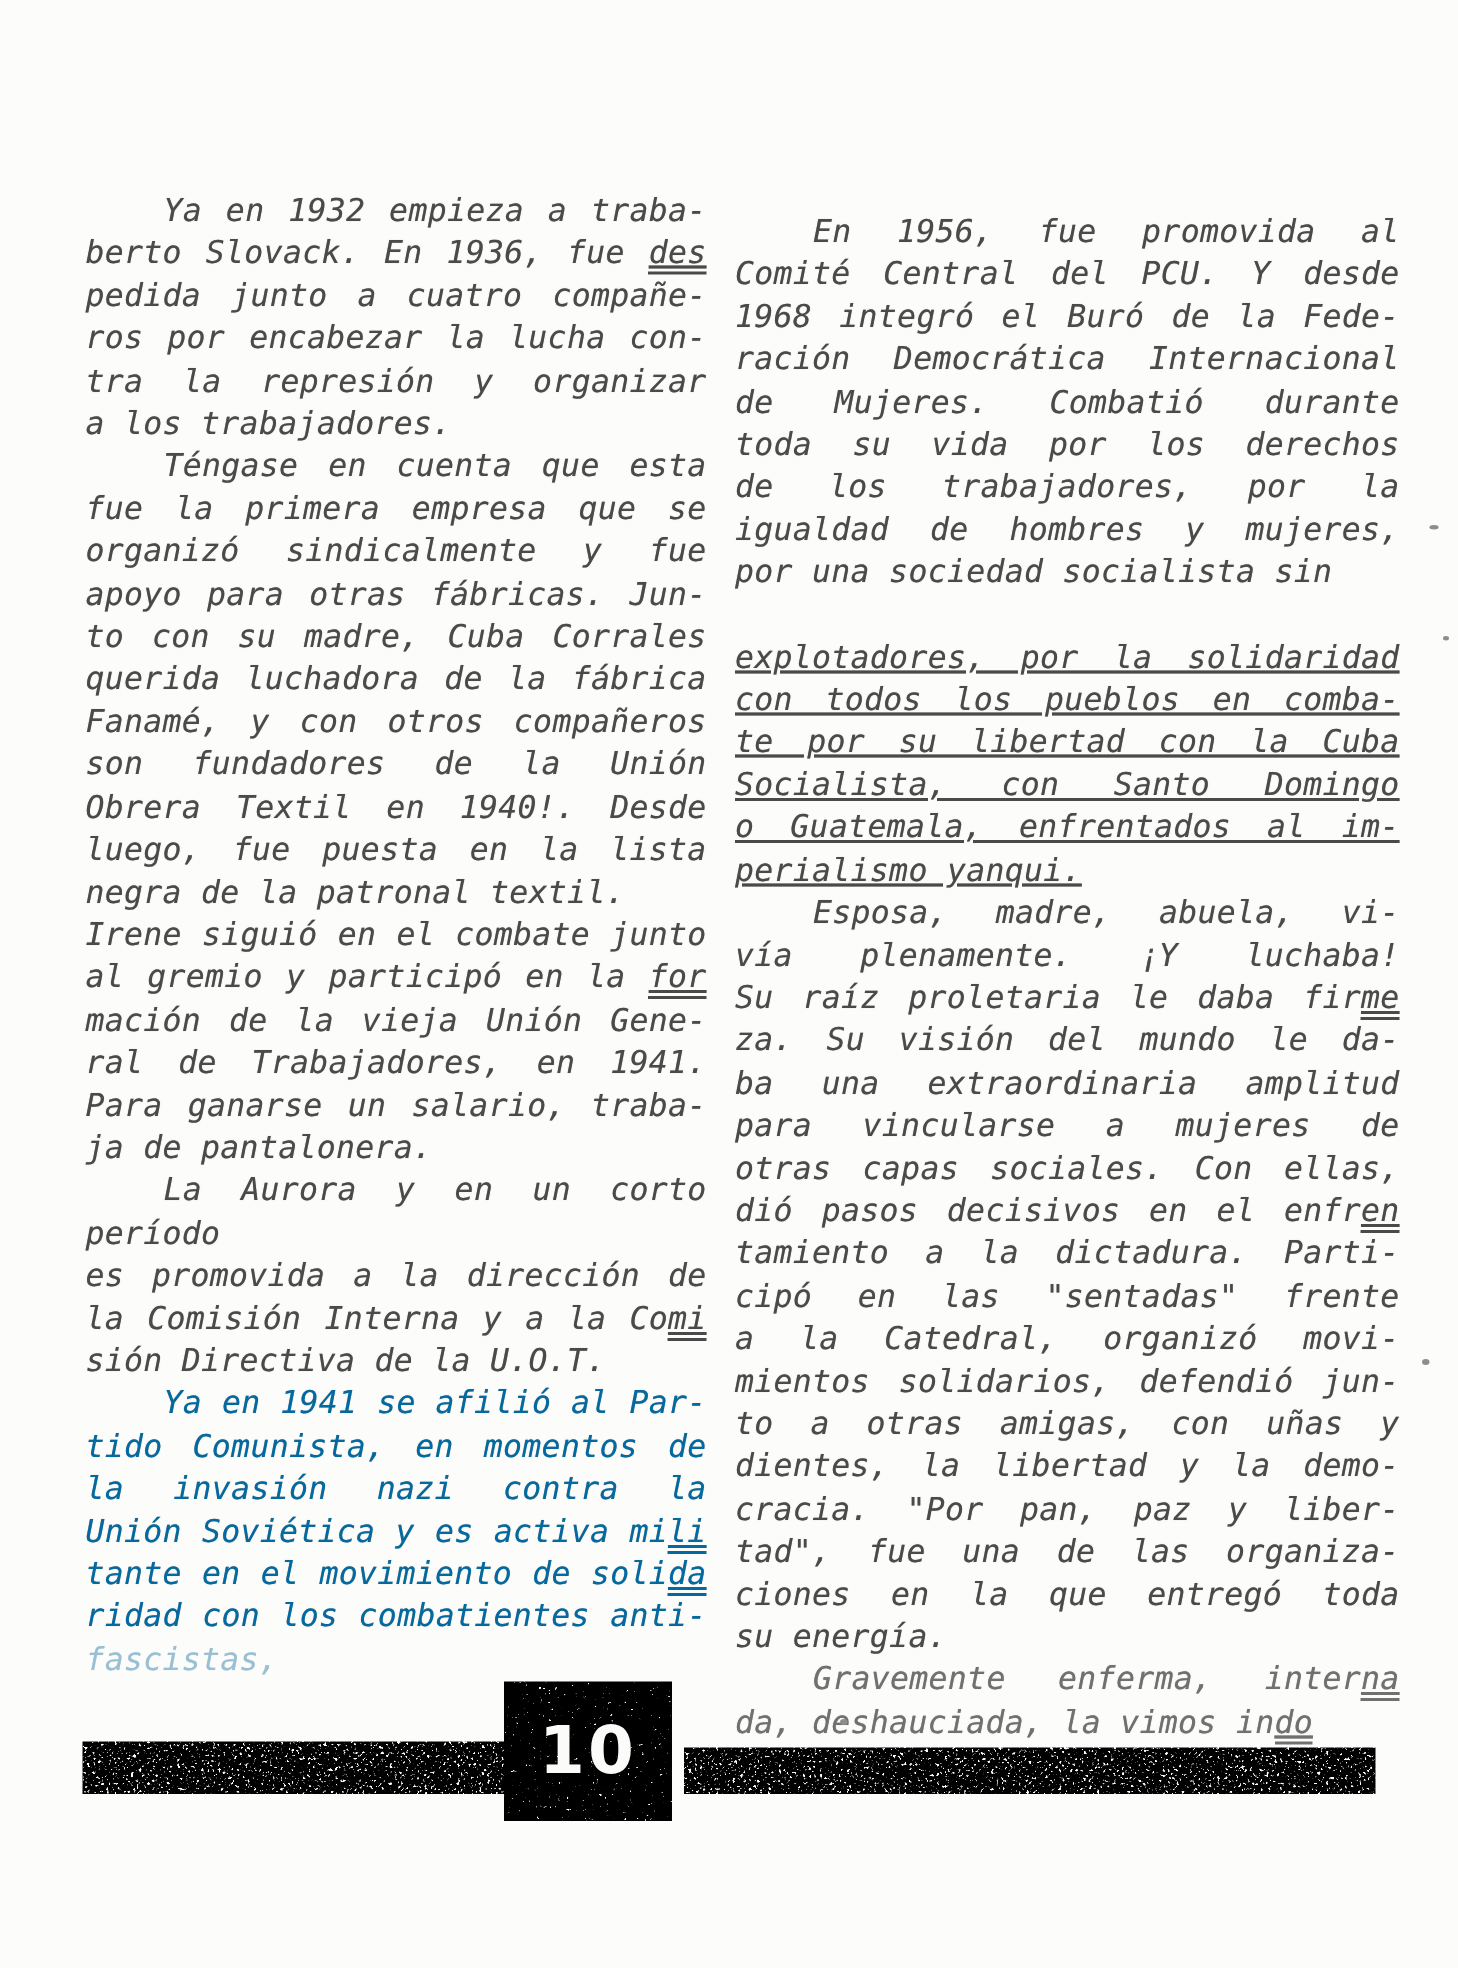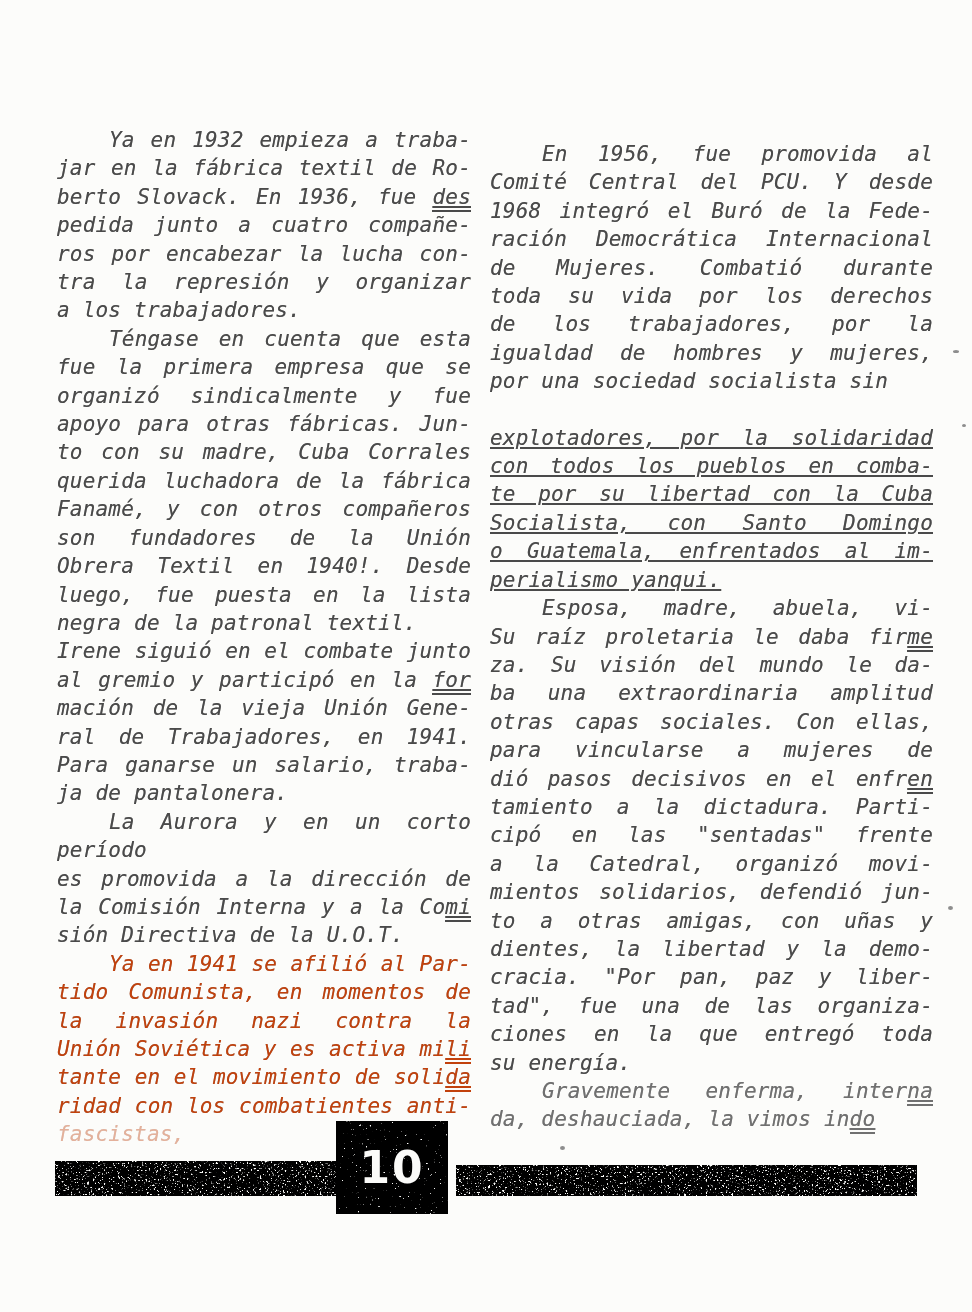--- a/index.html
+++ b/index.html
@@ -62,21 +62,20 @@
       <filter id="grain-dense" x="0%" y="0%" width="100%" height="100%">
         <feTurbulence type="fractalNoise" baseFrequency="0.5" numOctaves="2" seed="13" stitchTiles="stitch"></feTurbulence>
         <feColorMatrix type="matrix" values="0 0 0 0 0  0 0 0 0 0  0 0 0 0 0  5 5 5 0 -4.4"></feColorMatrix>
       </filter>
     </defs>
   </svg>
 
   <div class="column column-left">
       <div class="para indent">
         <div class="line">Ya en 1932 empieza a traba-</div>
-        <div class="line">jar en la fábrica textil de Ro-</div>
         <div class="line">berto Slovack. En 1936, fue <span class="ul">des</span></div>
         <div class="line">pedida junto a cuatro compañe-</div>
         <div class="line">ros por encabezar la lucha con-</div>
         <div class="line">tra la represión y organizar</div>
         <div class="line last">a los trabajadores.</div>
       </div>
       <div class="para indent">
         <div class="line">Téngase en cuenta que esta</div>
         <div class="line">fue la primera empresa que se</div>
         <div class="line">organizó sindicalmente y fue</div>
@@ -96,21 +95,21 @@
         <div class="line">ral de Trabajadores, en 1941.</div>
         <div class="line">Para ganarse un salario, traba-</div>
         <div class="line last">ja de pantalonera.</div>
       </div>
       <div class="para indent">
         <div class="line">La Aurora y en un corto período</div>
         <div class="line">es promovida a la dirección de</div>
         <div class="line">la Comisión Interna y a la Co<span class="ul">mi</span></div>
         <div class="line last">sión Directiva de la U.O.T.</div>
       </div>
-      <div class="para indent" style="color: #c2410c;">
+      <div class="para indent" style="color: #0369a1;">
         <div class="line">Ya en 1941 se afilió al Par-</div>
         <div class="line">tido Comunista, en momentos de</div>
         <div class="line">la invasión nazi contra la</div>
         <div class="line">Unión Soviética y es activa mi<span class="ul">li</span></div>
         <div class="line">tante en el movimiento de soli<span class="ul">da</span></div>
         <div class="line">ridad con los combatientes anti-</div>
         <div class="line faded last">fascistas,</div>
       </div>
     </div>
 
@@ -129,25 +128,26 @@
       <div class="para gap">
         <div class="line">explotadores, por la solidaridad</div>
         <div class="line">con todos los pueblos en comba-</div>
         <div class="line">te por su libertad con la Cuba</div>
         <div class="line">Socialista, con Santo Domingo</div>
         <div class="line">o Guatemala, enfrentados al im-</div>
         <div class="line last">perialismo yanqui.</div>
       </div>
       <div class="para indent">
         <div class="line">Esposa, madre, abuela, vi-</div>
+        <div class="line">vía plenamente. ¡Y luchaba!</div>
         <div class="line">Su raíz proletaria le daba fir<span class="ul">me</span></div>
         <div class="line">za. Su visión del mundo le da-</div>
         <div class="line">ba una extraordinaria amplitud</div>
+        <div class="line">para vincularse a mujeres de</div>
         <div class="line">otras capas sociales. Con ellas,</div>
-        <div class="line">para vincularse a mujeres de</div>
         <div class="line">dió pasos decisivos en el enfr<span class="ul">en</span></div>
         <div class="line">tamiento a la dictadura. Parti-</div>
         <div class="line">cipó en las "sentadas" frente</div>
         <div class="line">a la Catedral, organizó movi-</div>
         <div class="line">mientos solidarios, defendió jun-</div>
         <div class="line">to a otras amigas, con uñas y</div>
         <div class="line">dientes, la libertad y la demo-</div>
         <div class="line">cracia. "Por pan, paz y liber-</div>
         <div class="line">tad", fue una de las organiza-</div>
         <div class="line">ciones en la que entregó toda</div>

